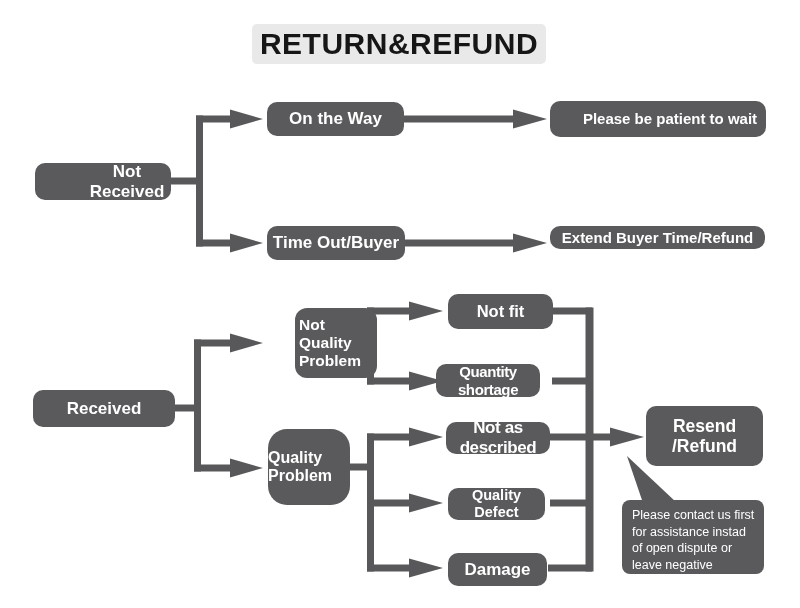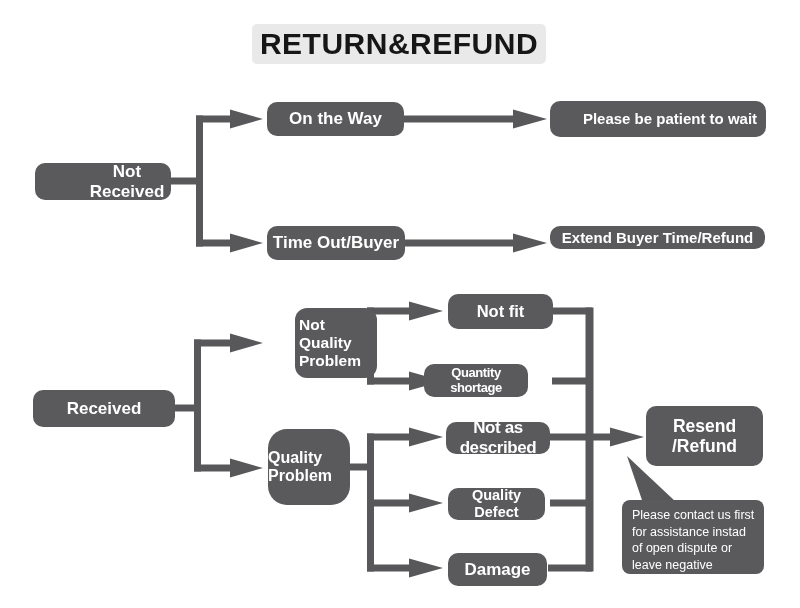--- a/index.html
+++ b/index.html
@@ -104,21 +104,21 @@
   <div class="node" style="left:35px;top:163px;width:136px;height:37px;font-size:17px;padding-left:48px;">Not Received</div>
   <div class="node" style="left:267px;top:102px;width:137px;height:34px;font-size:17px;">On the Way</div>
   <div class="node" style="left:550px;top:101px;width:216px;height:36px;font-size:15px;padding-left:24px;">Please be patient to wait</div>
   <div class="node" style="left:267px;top:226px;width:138px;height:34px;font-size:17px;">Time Out/Buyer</div>
   <div class="node" style="left:550px;top:226px;width:215px;height:23px;font-size:15px;">Extend Buyer Time/Refund</div>
 
   <div class="node" style="left:33px;top:390px;width:142px;height:37px;font-size:17px;">Received</div>
   <div class="node left" style="left:268px;top:308px;width:82px;height:70px;font-size:15.5px;padding-left:4px;border-radius:12px;margin-left:27px;">Not Quality Problem</div>
   <div class="node left" style="left:268px;top:429px;width:82px;height:76px;font-size:16px;border-radius:19px;">Quality Problem</div>
   <div class="node" style="left:448px;top:294px;width:105px;height:35px;font-size:16.5px;">Not fit</div>
-  <div class="node cond" style="left:424px;top:364px;width:104px;height:33px;font-size:13px;">Quantity shortage</div>
+  <div class="node cond" style="left:436px;top:364px;width:104px;height:33px;font-size:15px;">Quantity shortage</div>
   <div class="node cond" style="left:446px;top:422px;width:104px;height:32px;font-size:17px;">Not as described</div>
   <div class="node" style="left:448px;top:488px;width:97px;height:32px;font-size:14.5px;">Quality Defect</div>
   <div class="node" style="left:448px;top:553px;width:99px;height:33px;font-size:17px;">Damage</div>
   <div class="node" style="left:646px;top:406px;width:117px;height:60px;font-size:17.5px;padding:0 14px;">Resend /Refund</div>
 
   <div id="note-bubble">Please contact us first for assistance instad of open dispute or leave negative feedback.</div>
 
 </div>
 
 </body></html>

